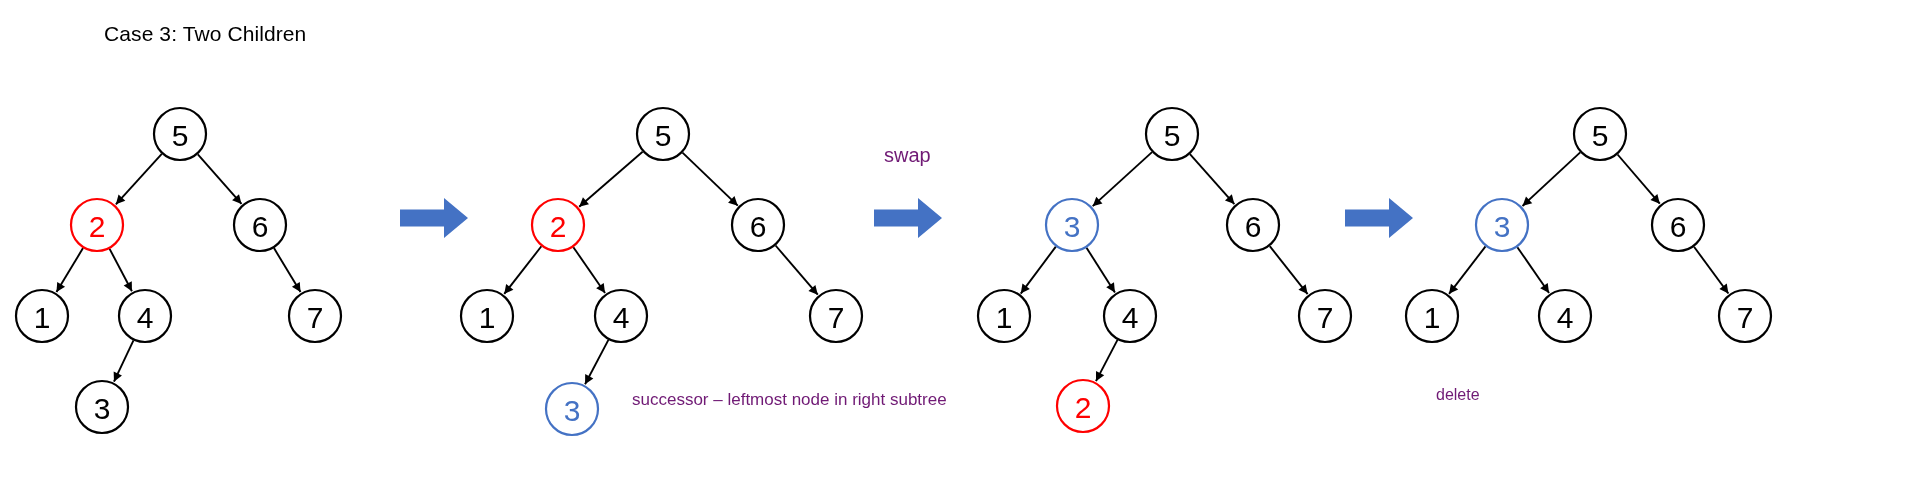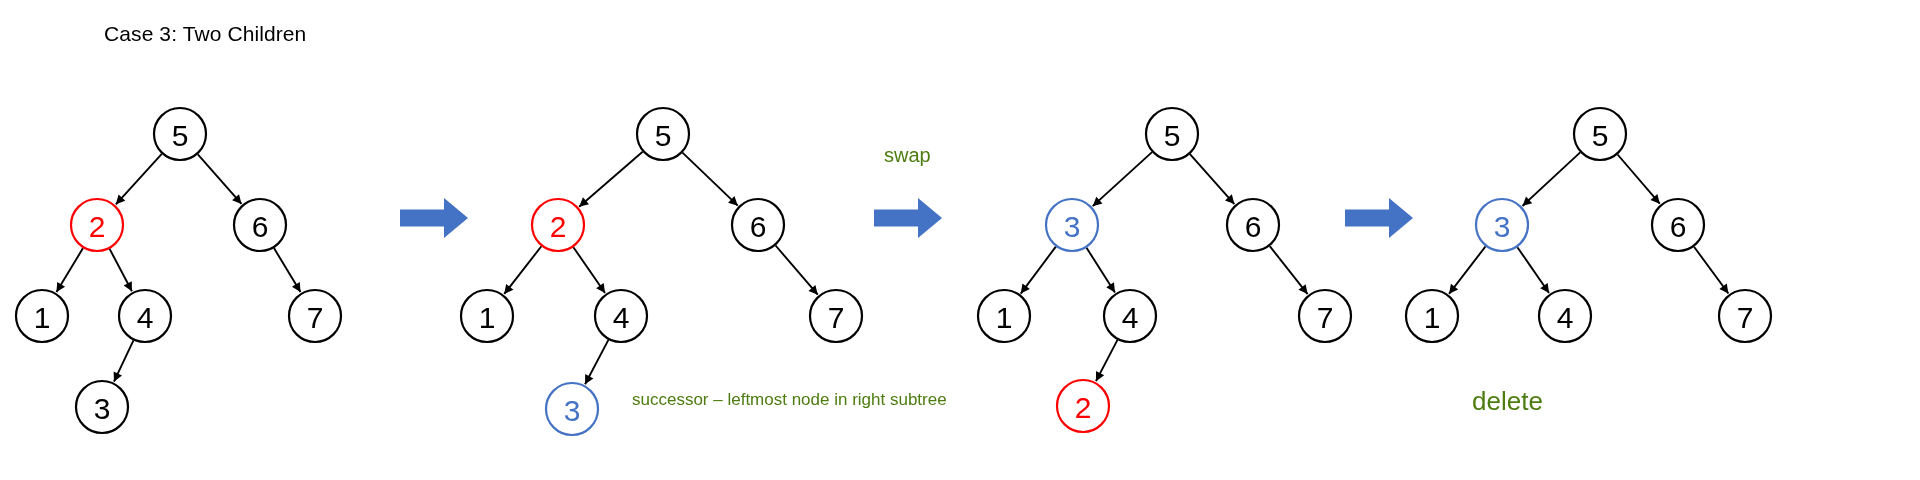--- a/index.html
+++ b/index.html
@@ -25,26 +25,26 @@
     left: 104px;
     top: 22px;
     font-size: 21px;
     color: #000000;
     letter-spacing: 0.1px;
     white-space: nowrap;
   }
   .caption {
     position: absolute;
     font-size: 17px;
-    color: #4d7c0f;
+    color: #701a75;
     white-space: nowrap;
   }
   .caption-successor { left: 632px; top: 390px; }
   .caption-swap      { left: 884px; top: 144px; font-size: 20px; }
-  .caption-delete    { left: 1472px; top: 386px; font-size: 26px; }
+  .caption-delete    { left: 1436px; top: 386px; font-size: 16px; }
   svg.diagram {
     position: absolute;
     left: 0;
     top: 0;
     width: 1920px;
     height: 480px;
     display: block;
   }
   .node-circle { fill: #ffffff; stroke-width: 2.2; }
   .node-black  { stroke: #000000; }

